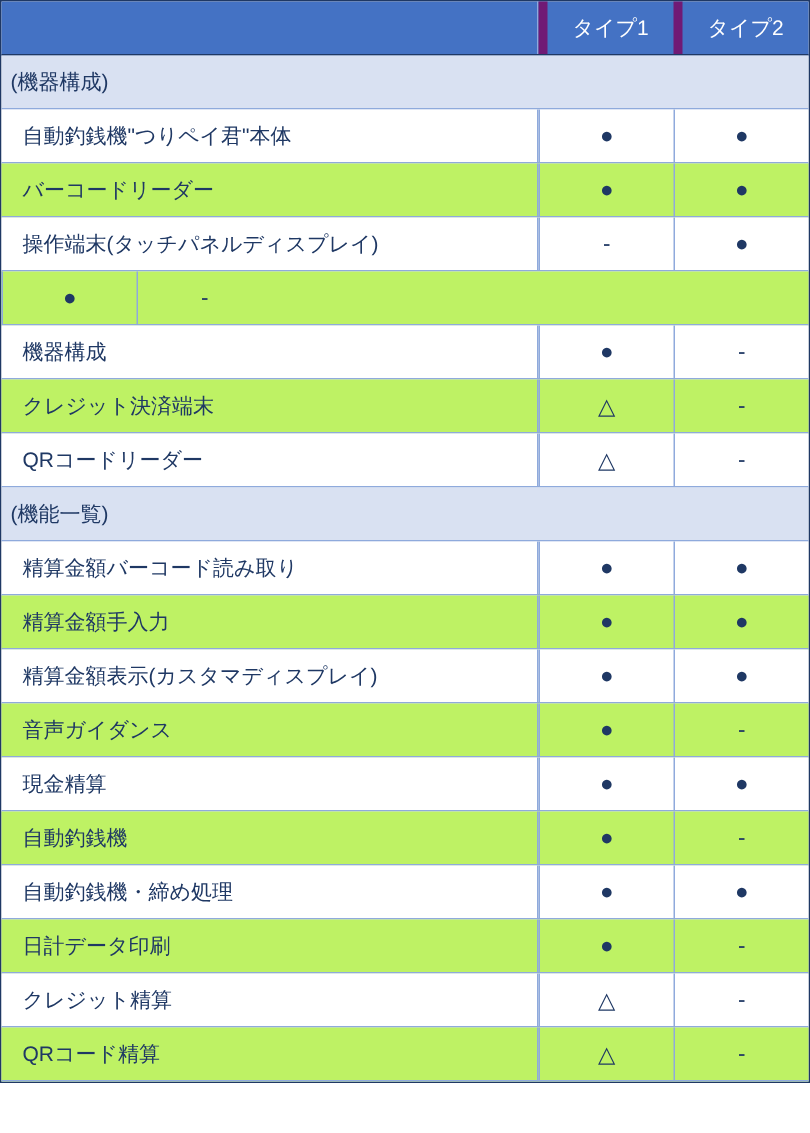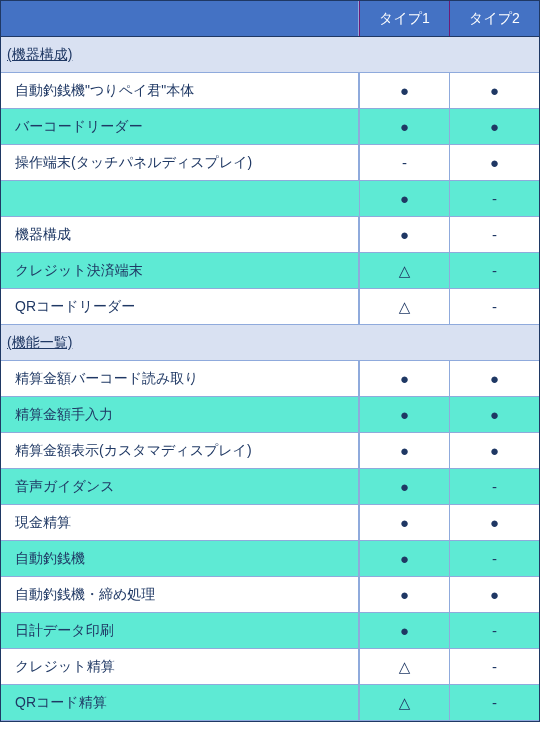--- a/index.html
+++ b/index.html
@@ -28,49 +28,47 @@
     }
     .header-label {
       flex: 1;
       border-right: 1px solid #8faadc;
     }
     .header-col {
       width: 90px;
       display: flex;
       align-items: center;
       justify-content: center;
-      border-left: 1px solid #701a75;
+      border-left: 6px solid #701a75;
       font-size: 14px;
     }
     .section-row {
       display: flex;
       background: #d9e1f2;
       height: 36px;
       align-items: center;
       border-bottom: 1px solid #8faadc;
       color: #1f3864;
     }
     .section-label {
       padding-left: 6px;
       flex: 1;
-      text-decoration: underline;
     }
     .data-row {
       display: flex;
       height: 36px;
       align-items: stretch;
       border-bottom: 1px solid #8faadc;
       color: #1f3864;
     }
     .data-row.odd {
       background: #fff;
     }
     .data-row.even {
-      background: #5eead4;
-      justify-content: flex-end;
+      background: #bef264;
     }
     .data-label {
       flex: 1;
       display: flex;
       align-items: center;
       padding-left: 14px;
       border-right: 1px solid #8faadc;
     }
     .data-col {
       width: 90px;

